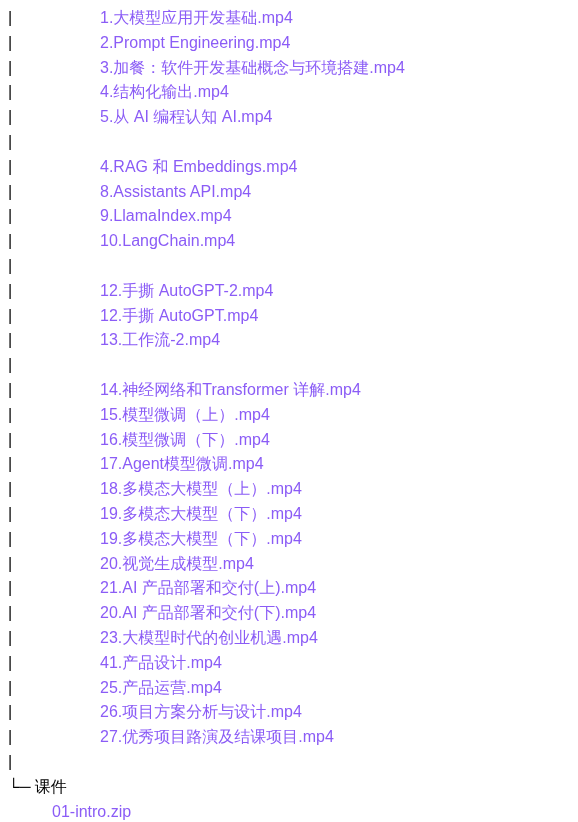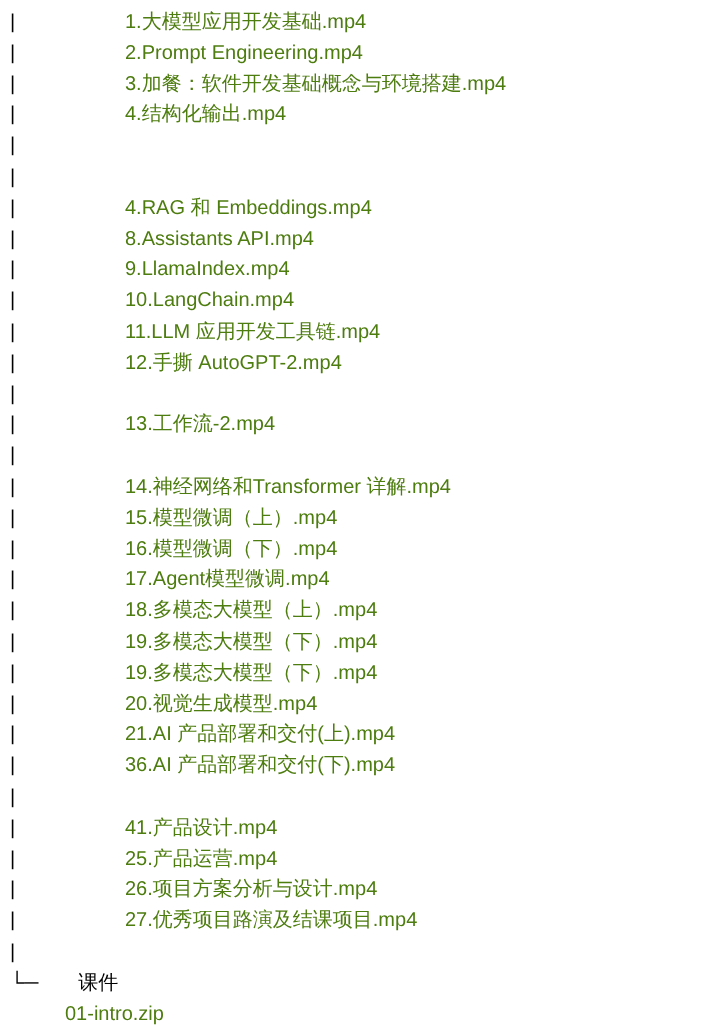--- a/index.html
+++ b/index.html
@@ -32,25 +32,24 @@
       display: inline-block;
       width: 48px;
     }
     .corner {
       display: inline-block;
       padding-left: 4px;
       padding-right: 4px;
       color: #000;
     }
     .file-name {
-      color: #4d7c0f;
+      color: #8b5cf6;
     }
     .dir-name {
       color: #000;
-      margin-left: 28px;
     }
   </style>
 </head>
 <body>
 
 <div id="tree-root">
     <div class="tree-line">
       <span class="indent-pipe">|</span>
       <span class="indent-space"></span>
       <span class="file-name">1.大模型应用开发基础.mp4</span>
@@ -66,20 +65,21 @@
       <span class="file-name">3.加餐：软件开发基础概念与环境搭建.mp4</span>
     </div>
     <div class="tree-line">
       <span class="indent-pipe">|</span>
       <span class="indent-space"></span>
       <span class="file-name">4.结构化输出.mp4</span>
     </div>
     <div class="tree-line">
       <span class="indent-pipe">|</span>
       <span class="indent-space"></span>
+      <span class="file-name">5.从 AI 编程认知 AI.mp4</span>
     </div>
     <div class="tree-line">
       <span class="indent-pipe">|</span>
       <span class="indent-space"></span>
     </div>
     <div class="tree-line">
       <span class="indent-pipe">|</span>
       <span class="indent-space"></span>
       <span class="file-name">4.RAG 和 Embeddings.mp4</span>
     </div>
@@ -94,30 +94,30 @@
       <span class="file-name">9.LlamaIndex.mp4</span>
     </div>
     <div class="tree-line">
       <span class="indent-pipe">|</span>
       <span class="indent-space"></span>
       <span class="file-name">10.LangChain.mp4</span>
     </div>
     <div class="tree-line">
       <span class="indent-pipe">|</span>
       <span class="indent-space"></span>
-      <span class="file-name">11.LLM 应用开发工具链.mp4</span>
     </div>
     <div class="tree-line">
       <span class="indent-pipe">|</span>
       <span class="indent-space"></span>
       <span class="file-name">12.手撕 AutoGPT-2.mp4</span>
     </div>
     <div class="tree-line">
       <span class="indent-pipe">|</span>
       <span class="indent-space"></span>
+      <span class="file-name">12.手撕 AutoGPT.mp4</span>
     </div>
     <div class="tree-line">
       <span class="indent-pipe">|</span>
       <span class="indent-space"></span>
       <span class="file-name">13.工作流-2.mp4</span>
     </div>
     <div class="tree-line">
       <span class="indent-pipe">|</span>
       <span class="indent-space"></span>
     </div>
@@ -162,25 +162,26 @@
       <span class="file-name">20.视觉生成模型.mp4</span>
     </div>
     <div class="tree-line">
       <span class="indent-pipe">|</span>
       <span class="indent-space"></span>
       <span class="file-name">21.AI 产品部署和交付(上).mp4</span>
     </div>
     <div class="tree-line">
       <span class="indent-pipe">|</span>
       <span class="indent-space"></span>
-      <span class="file-name">36.AI 产品部署和交付(下).mp4</span>
-    </div>
-    <div class="tree-line">
-      <span class="indent-pipe">|</span>
-      <span class="indent-space"></span>
+      <span class="file-name">20.AI 产品部署和交付(下).mp4</span>
+    </div>
+    <div class="tree-line">
+      <span class="indent-pipe">|</span>
+      <span class="indent-space"></span>
+      <span class="file-name">23.大模型时代的创业机遇.mp4</span>
     </div>
     <div class="tree-line">
       <span class="indent-pipe">|</span>
       <span class="indent-space"></span>
       <span class="file-name">41.产品设计.mp4</span>
     </div>
     <div class="tree-line">
       <span class="indent-pipe">|</span>
       <span class="indent-space"></span>
       <span class="file-name">25.产品运营.mp4</span>

